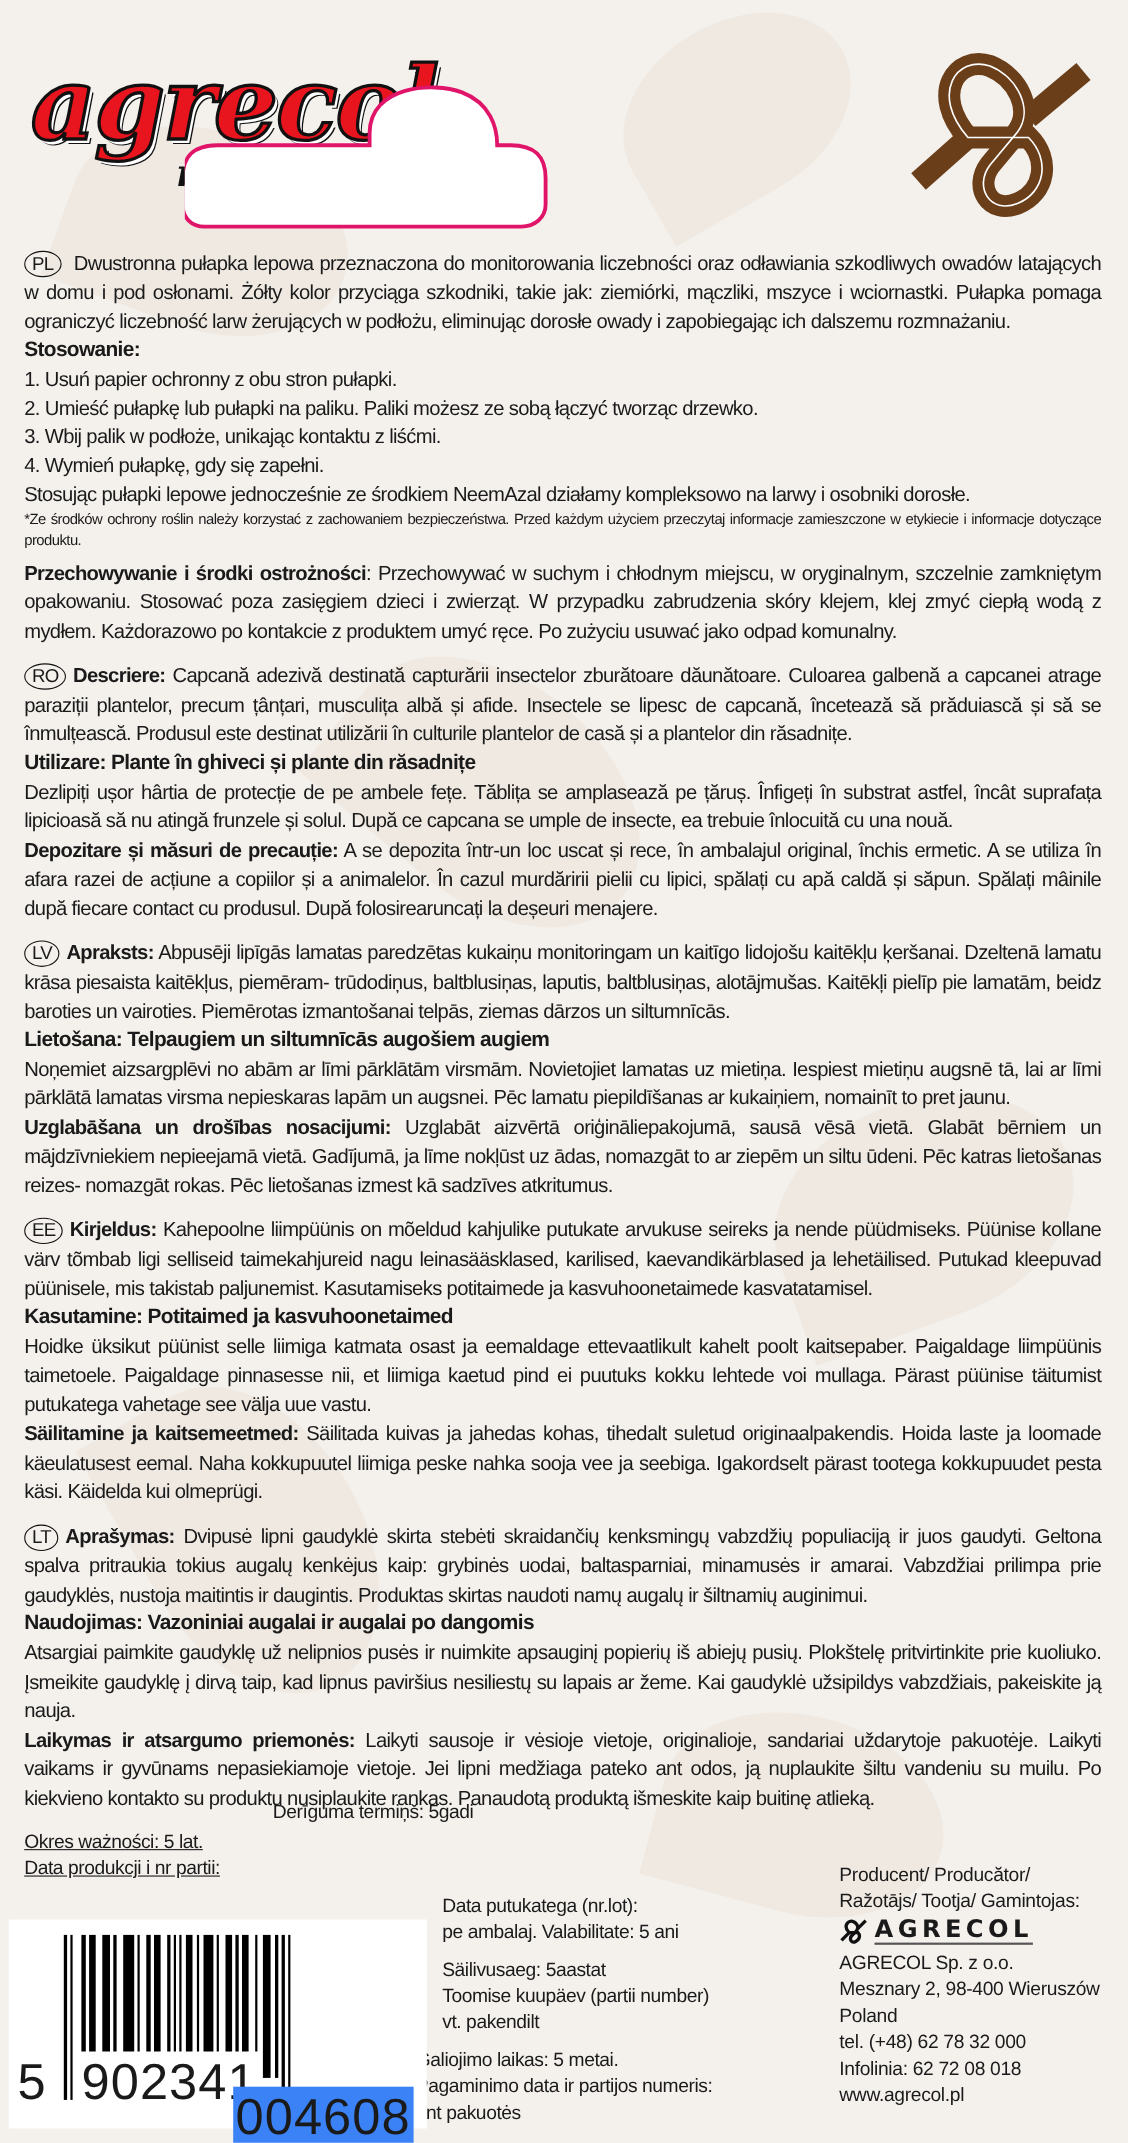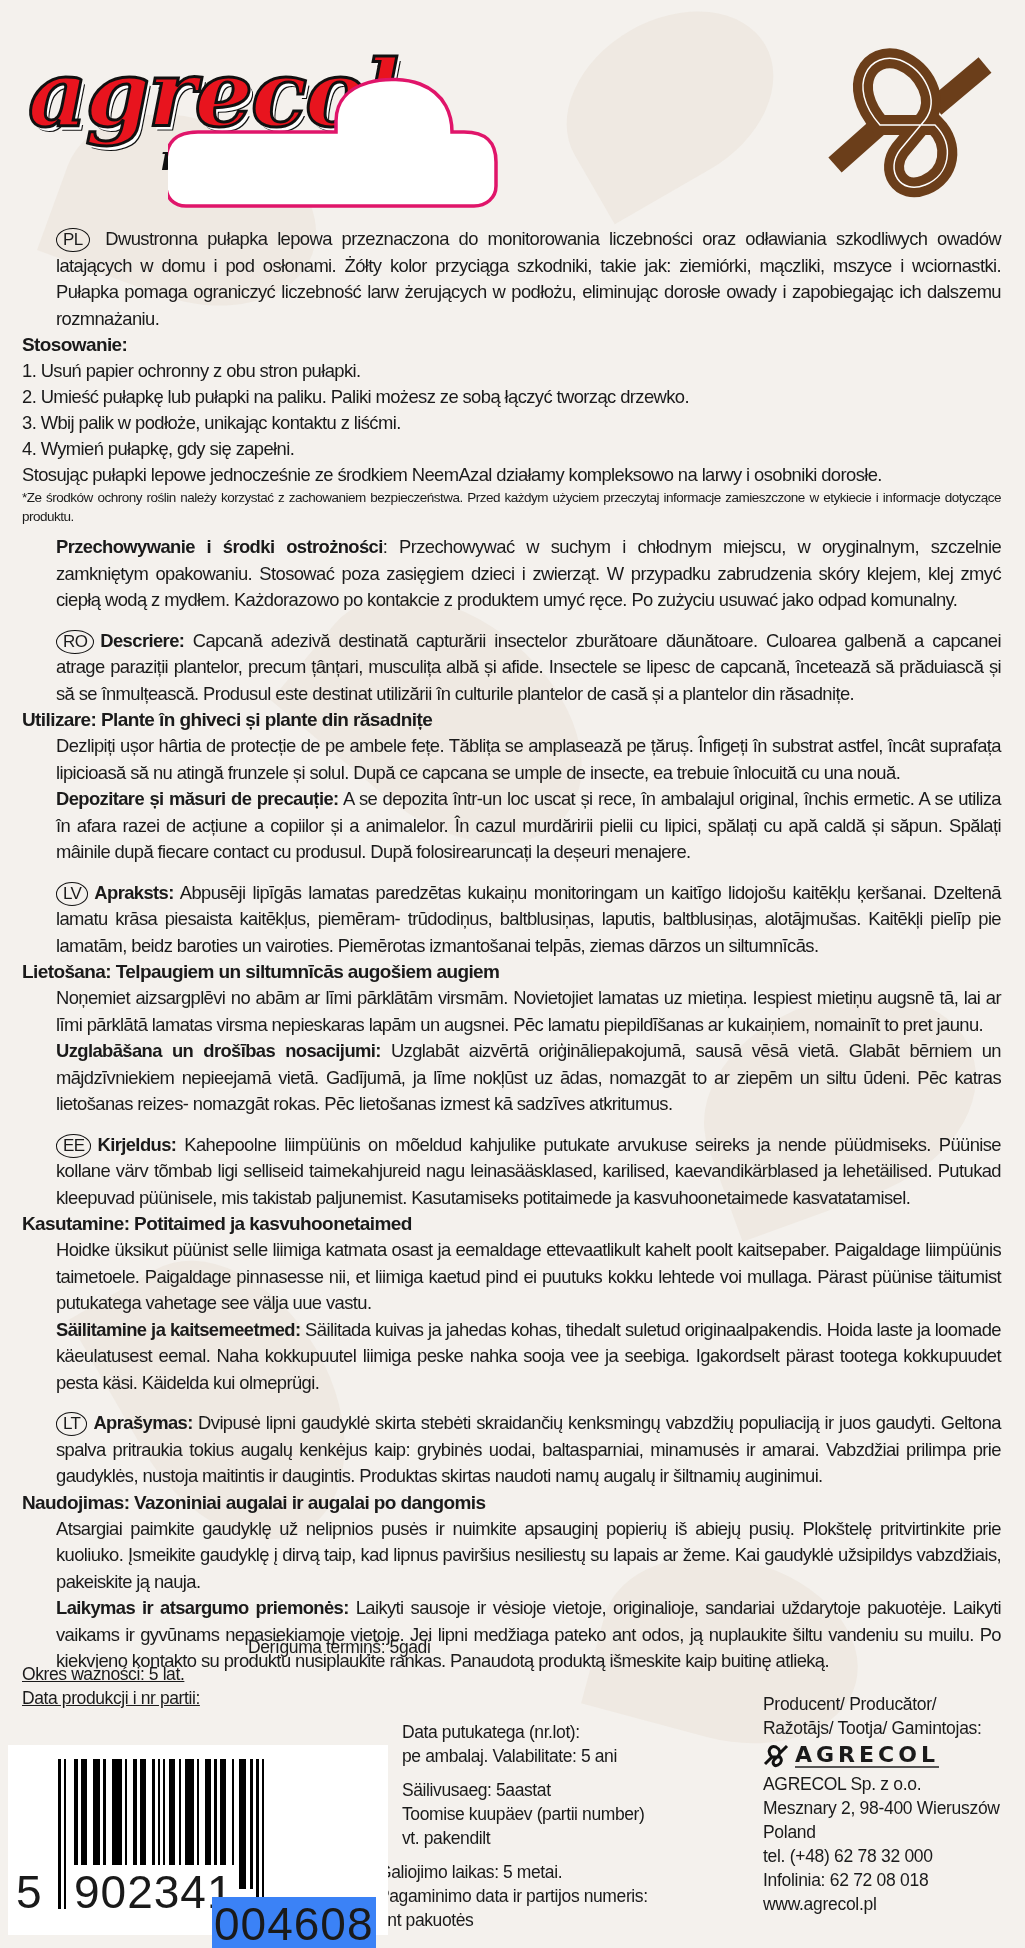--- a/index.html
+++ b/index.html
@@ -27,21 +27,20 @@
   }
   .window-shape { position: absolute; left: 168px; top: 74px; }
   .emblem { position: absolute; left: 825px; top: 45px; }
 
   .content { position: absolute; left: 22px; top: 226px; width: 979px; font-family: "Liberation Sans", sans-serif; }
   .para {
     font-size: 18.4px; line-height: 26.5px; text-align: justify;
     letter-spacing: -0.6px; word-spacing: 0px;
     font-stretch: condensed;
     transform-origin: left top;
-    margin-left: 34px;
   }
   .para b { font-weight: bold; }
   .h { font-weight: bold; font-size: 19px; line-height: 26px; letter-spacing: -0.6px; }
   .note { font-size: 13.5px; line-height: 19px; letter-spacing: -0.5px; text-align: justify; }
   .lang {
     display: inline-block; border: 1.8px solid #111; border-radius: 50%;
     font-size: 17px; line-height: 22px; padding: 0 6px; margin-right: 6px; font-weight: normal;
   }
   .gap { height: 14px; }
   .list-item { font-size: 18.4px; line-height: 26px; letter-spacing: -0.6px; }

